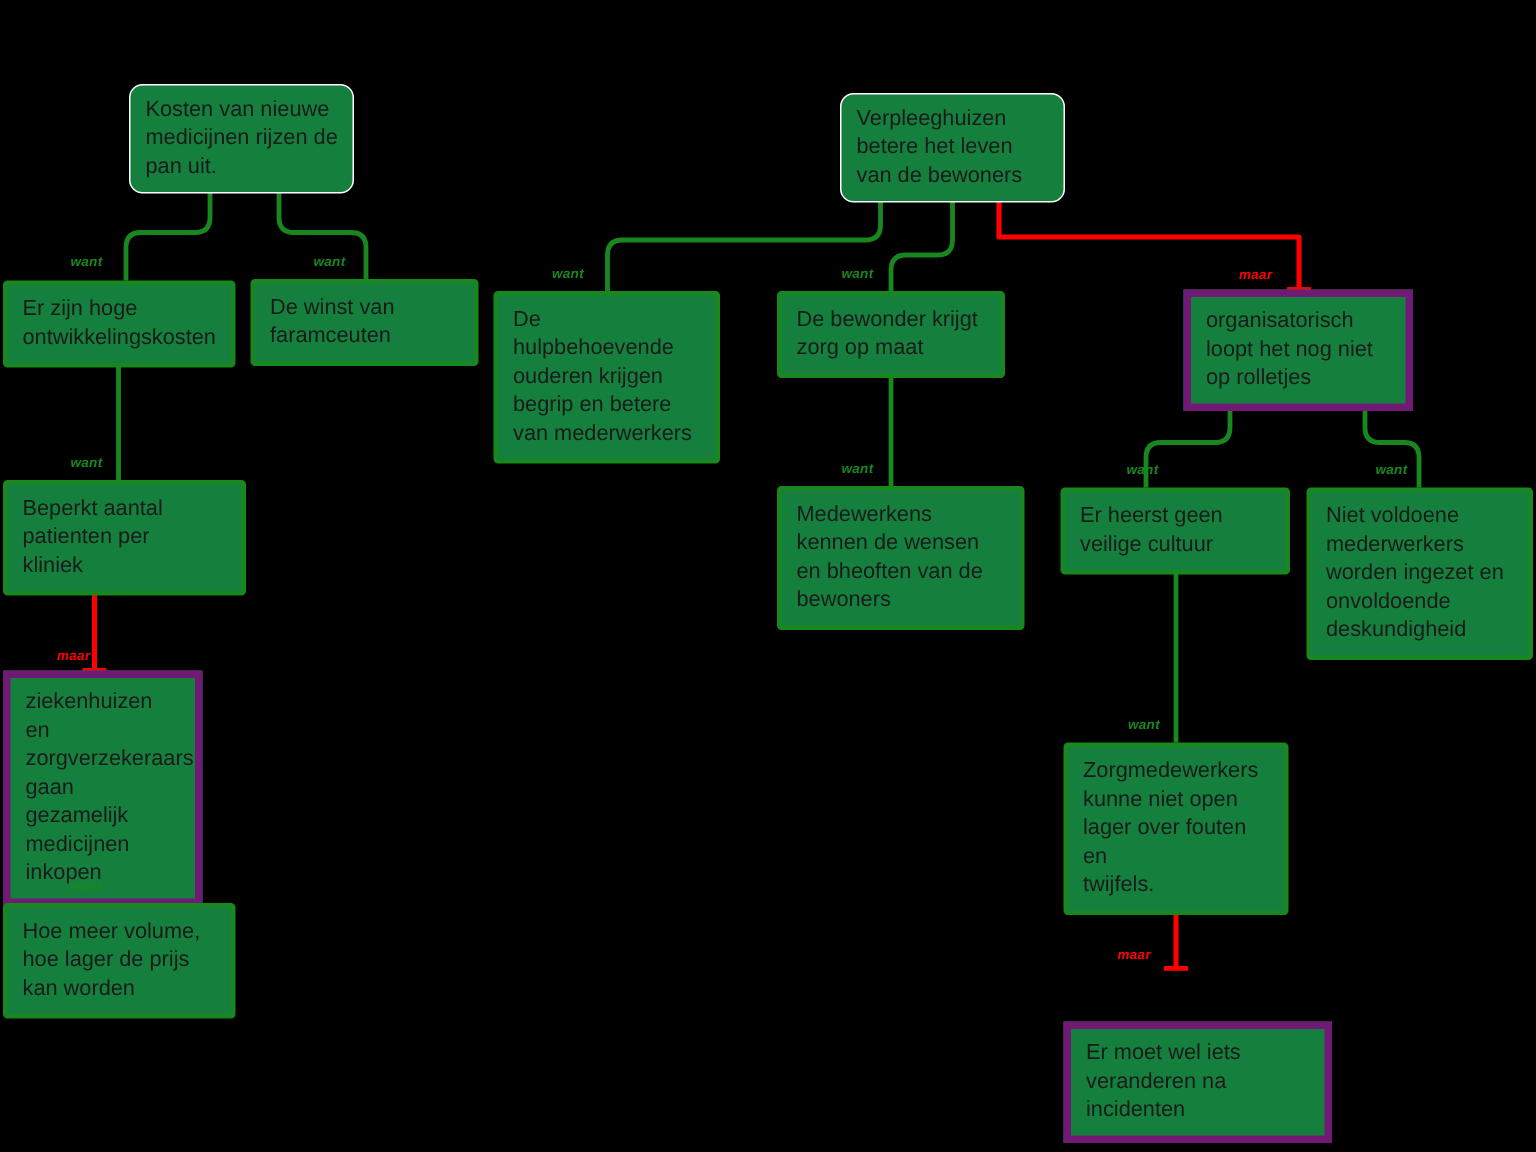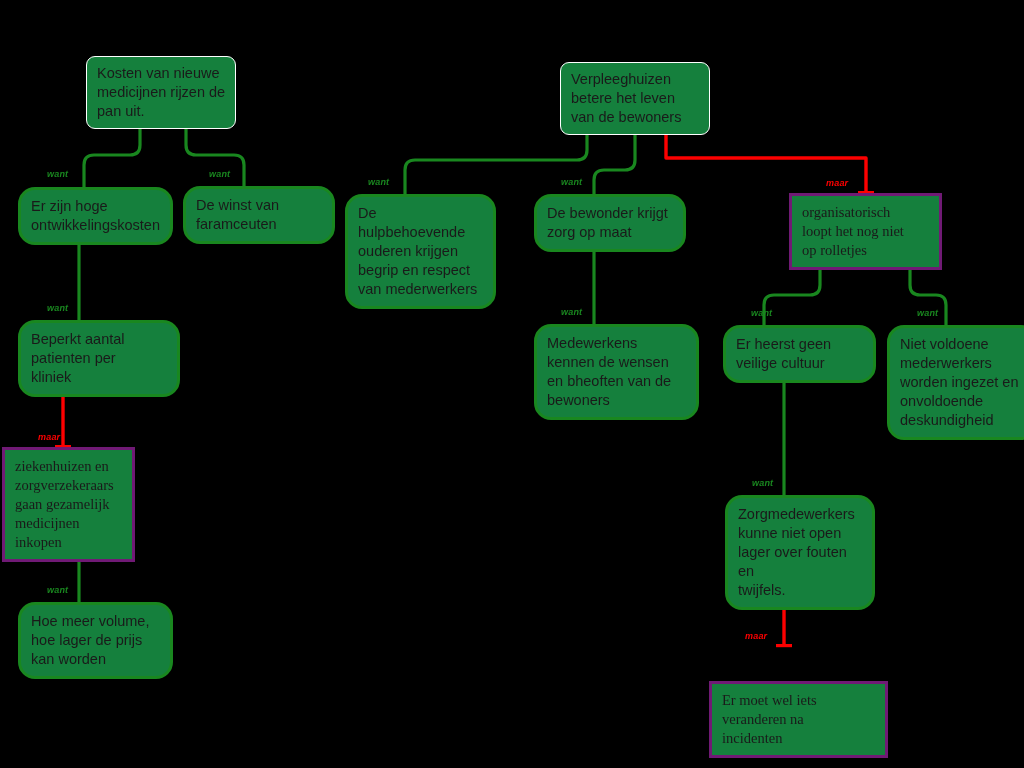--- a/index.html
+++ b/index.html
@@ -36,27 +36,25 @@
     padding: 7px 9px 7px 10px;
     white-space: pre-line;
     overflow: hidden;
   }
   .node.root {
     border: 1px solid #ffffff;
     border-radius: 9px;
   }
   .node.green {
     border: 3px solid #19871f;
-    border-radius: 17px;
-    margin-left: 16px;
+    border-radius: 3px;
   }
   .node.red {
-    border: 3px solid #701a75;
+    border: 5px solid #701a75;
     border-radius: 0px;
-    font-family: Liberation Serif, serif;
   }
   .edge-label {
     position: absolute;
     font-size: 9px;
     font-weight: bold;
     letter-spacing: 0.2px;
     line-height: 10px;
     white-space: nowrap;
     font-style: italic;
   }
@@ -115,21 +113,21 @@
 medicijnen inkopen</span></div>
       <div class="node green" style="left: 2px; top: 602px; width: 155px; min-height: 65px;"><span>Hoe meer volume,
 hoe lager de prijs
 kan worden</span></div>
       <div class="node root" style="left: 560px; top: 62px; width: 150px; min-height: 67px;"><span>Verpleeghuizen
 betere het leven
 van de bewoners</span></div>
       <div class="node green" style="left: 329px; top: 194px; width: 151px; min-height: 107px;"><span>De
 hulpbehoevende
 ouderen krijgen
-begrip en respect
+begrip en betere
 van mederwerkers</span></div>
       <div class="node green" style="left: 518px; top: 194px; width: 152px; min-height: 56px;"><span>De bewonder krijgt
 zorg op maat</span></div>
       <div class="node green" style="left: 518px; top: 324px; width: 165px; min-height: 89px;"><span>Medewerkens
 kennen de wensen
 en bheoften van de
 bewoners</span></div>
       <div class="node red" style="left: 789px; top: 193px; width: 153px; min-height: 68px;"><span>organisatorisch
 loopt het nog niet
 op rolletjes</span></div>

